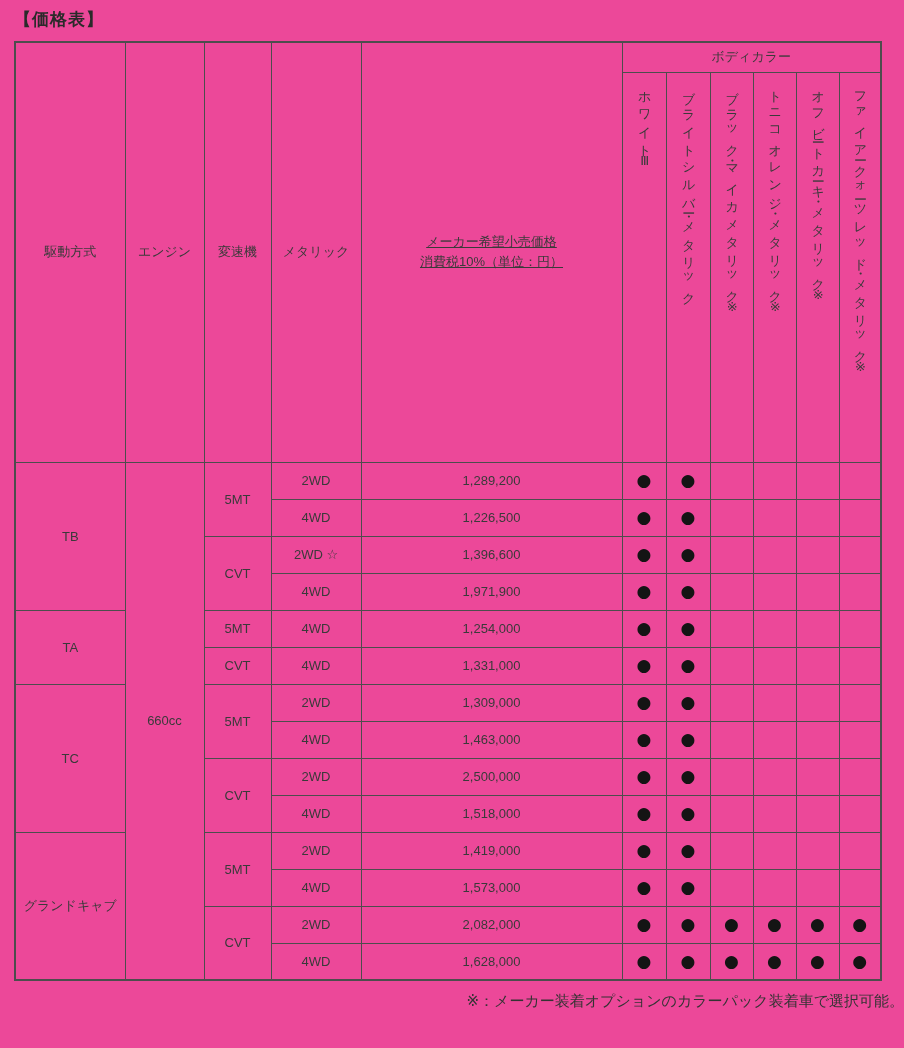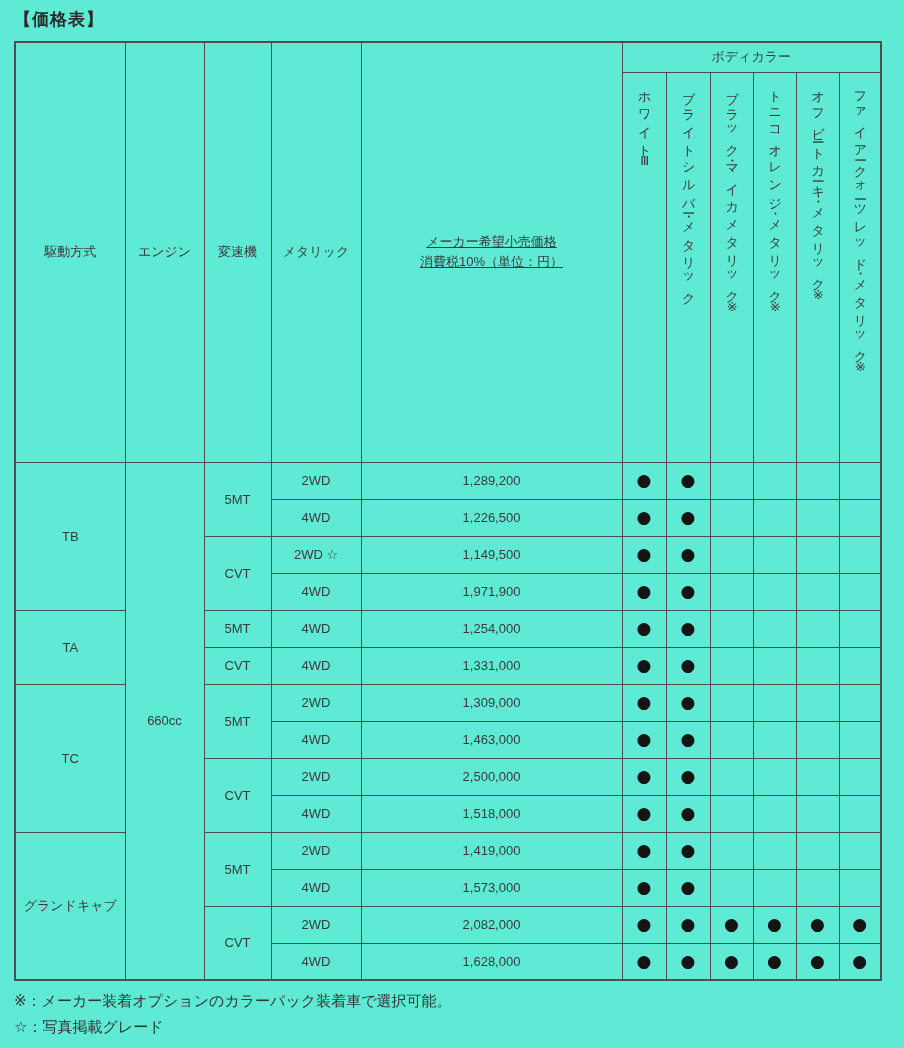--- a/index.html
+++ b/index.html
@@ -6,21 +6,21 @@
   html, body { margin: 0; padding: 0; background: #ffffff; }
   body {
     font-family: "Liberation Sans", "DejaVu Sans", sans-serif;
     color: #3a3a3a;
     -webkit-font-smoothing: antialiased;
   }
   .page {
     position: relative;
     width: 904px;
     height: 1048px;
-    background: #5eead4;
+    background: #ec4899;
     padding: 8px 0 17px 14px;
   }
   .title {
     font-size: 17px;
     font-weight: bold;
     color: #2a2a2a;
     margin: 0 0 10px 0;
     letter-spacing: 1px;
   }
   table.price-table {
@@ -57,21 +57,21 @@
     font-size: 17px;
     line-height: 1;
     color: #141414;
     font-family: "DejaVu Sans", sans-serif;
   }
   .notes {
     margin-top: 7px;
     font-size: 15px;
     color: #333333;
   }
-  .note { line-height: 1.75; }
+  .note { line-height: 1.75; text-align: right; }
 </style>
 </head>
 <body>
 
 <div class="page">
 
   <h1 class="title">【価格表】</h1>
 
   <table class="price-table">
     <colgroup>
@@ -140,21 +140,21 @@
         <td class="dot-cell">●</td>
         <td class="dot-cell">●</td>
         <td class="dot-cell"></td>
         <td class="dot-cell"></td>
         <td class="dot-cell"></td>
         <td class="dot-cell"></td>
       </tr>
       <tr>
         <td rowspan="2">CVT</td>
         <td>2WD ☆</td>
-        <td>1,149,500</td>
+        <td>1,396,600</td>
         <td class="dot-cell">●</td>
         <td class="dot-cell">●</td>
         <td class="dot-cell"></td>
         <td class="dot-cell"></td>
         <td class="dot-cell"></td>
         <td class="dot-cell"></td>
       </tr>
       <tr>
         <td>4WD</td>
         <td>1,971,900</td>
@@ -272,16 +272,15 @@
         <td class="dot-cell">●</td>
         <td class="dot-cell">●</td>
         <td class="dot-cell">●</td>
         <td class="dot-cell">●</td>
       </tr>
     </tbody>
   </table>
 
   <div class="notes">
     <div class="note">※：メーカー装着オプションのカラーパック装着車で選択可能。</div>
-    <div class="note">☆：写真掲載グレード</div>
   </div>
 
 </div>
 
 </body></html>

